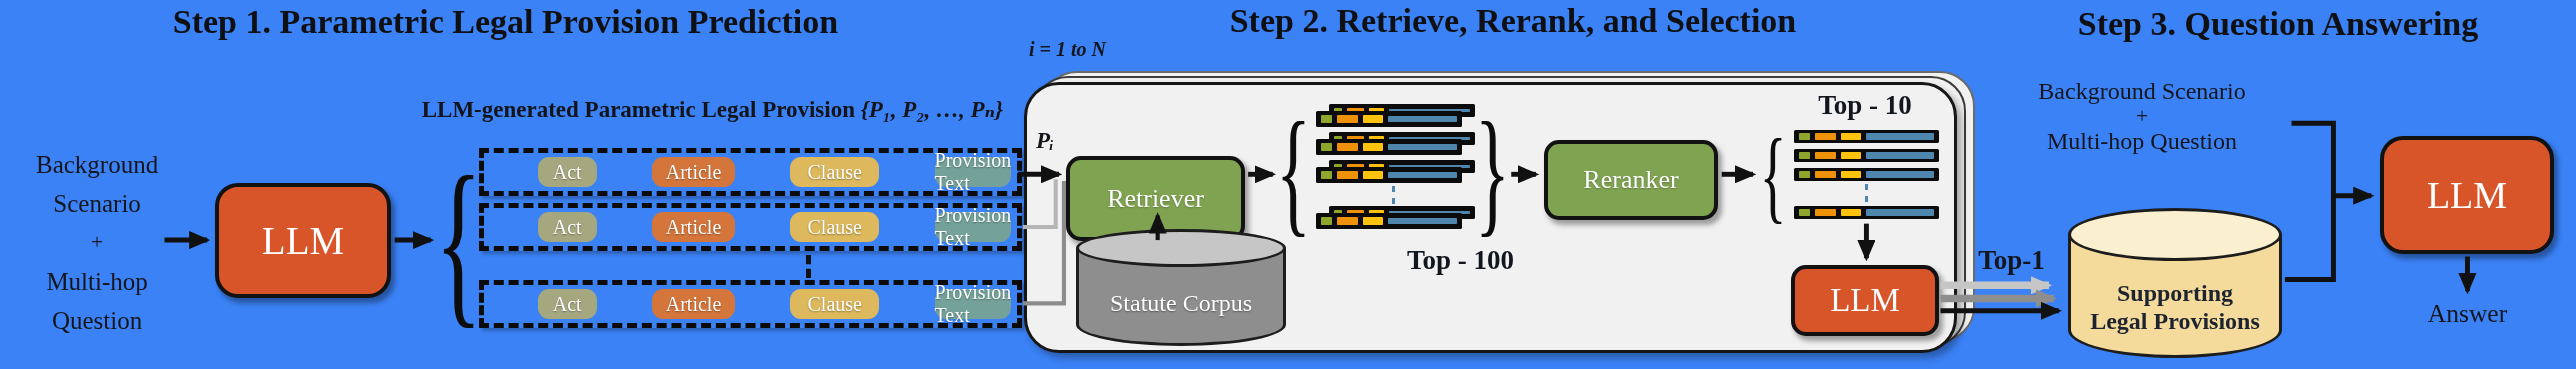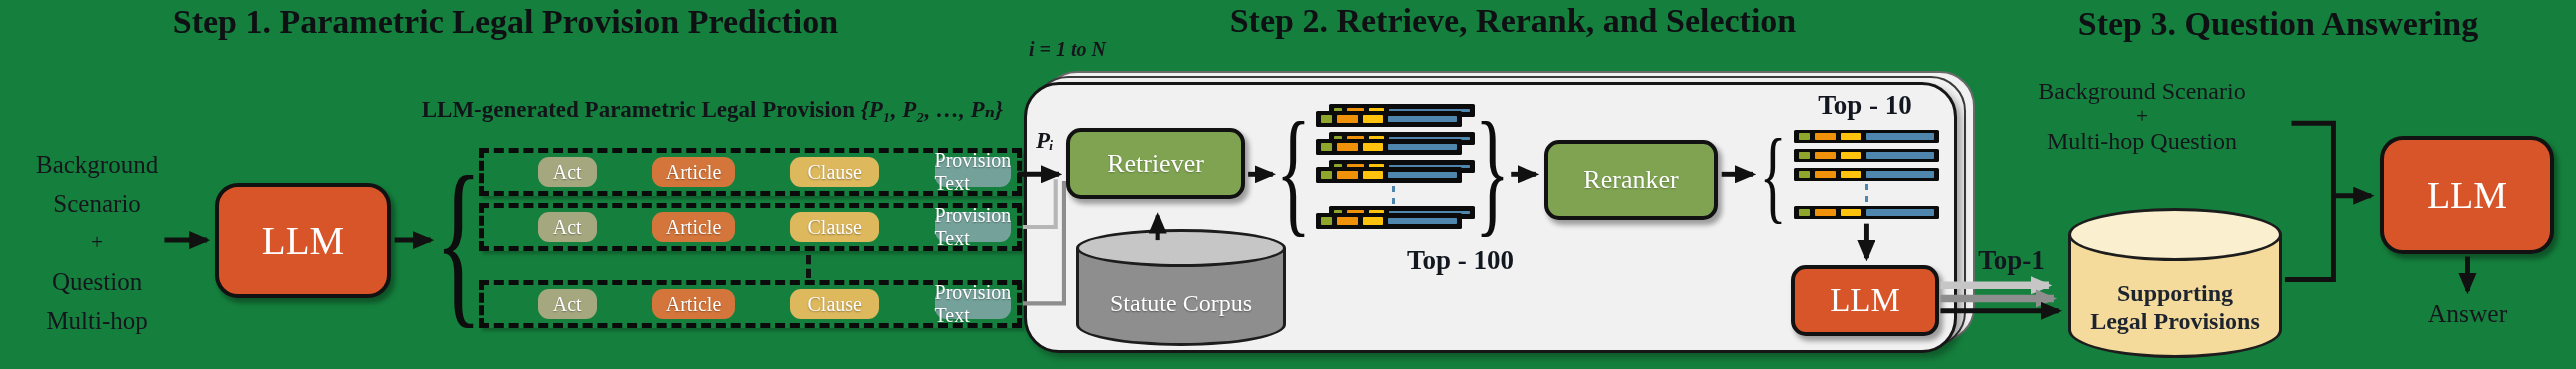--- a/index.html
+++ b/index.html
@@ -1,16 +1,16 @@
 <!DOCTYPE html>
 <html style="font-size:13px"><head>
 <meta charset="utf-8">
 <style>
   html,body{margin:0;padding:0;background:#ffffff;}
-  #canvas{position:relative;width:2576px;height:370px;background:#15803d;overflow:hidden;
+  #canvas{position:relative;width:2576px;height:370px;background:#3b82f6;overflow:hidden;
           font-family:"Liberation Serif","DejaVu Serif",serif;color:#101114;}
   .abs{position:absolute;}
   .title{font-weight:bold;font-size:34px;line-height:1.05;text-align:center;color:#0e1013;}
   .box{display:flex;align-items:center;justify-content:center;color:#ffffff;
        border:4.1px solid #121212;box-sizing:border-box;
        box-shadow:3.3px 4.1px 5px rgba(0,0,0,0.35);}
   .orange{background:#D8552A;}
   .green{background:#7FA351;}
   .rounded-lg{border-radius:23px;}
   .rounded-md{border-radius:15px;}
@@ -85,22 +85,22 @@
 <div id="canvas">
 
   <div class="abs title" style="left:49px;top:4.1px;width:913px;">Step 1. Parametric Legal Provision Prediction</div>
   <div class="abs title" style="left:1135px;top:3.3px;width:756px;">Step 2. Retrieve, Rerank, and Selection</div>
   <div class="abs title" style="left:2019px;top:5.8px;width:518px;">Step 3. Question Answering</div>
 
   <div class="abs multiline" style="left:1.6px;top:145px;width:191px;">
     <div>Background</div>
     <div>Scenario</div>
     <div class="plus">+</div>
+    <div>Multi-hop</div>
     <div>Question</div>
-    <div>Multi-hop</div>
   </div>
 
   <div class="abs box orange rounded-lg" style="left:215px;top:183px;width:176px;height:115px;font-size:39px;">
     <span>LLM</span>
   </div>
 
   <div class="abs" style="left:321px;top:95px;width:682px;text-align:right;font-size:23px;font-weight:bold;color:#12141a;">
     <span>LLM-generated Parametric Legal Provision</span>
     <span class="math">{P₁, P₂, …, Pₙ}</span>
   </div>
@@ -127,21 +127,21 @@
     <div class="seg seg-prov">Provision Text</div>
   </div>
 
   <div class="abs stack-layer l3" style="left:1042px;top:71px;width:933px;height:271px;"></div>
   <div class="abs stack-layer l2" style="left:1033px;top:76px;width:933px;height:271px;"></div>
   <div class="abs stack-layer lmain" style="left:1024px;top:82px;width:933px;height:271px;"></div>
 
   <div class="abs" style="left:1029px;top:38px;font-size:20px;font-style:italic;font-weight:bold;color:#14161c;">i = 1 to N</div>
   <div class="abs math" style="left:1036px;top:128px;font-size:23px;color:#14161c;">Pᵢ</div>
 
-  <div class="abs box green rounded-md" style="left:1066px;top:128px;width:179px;height:71px;font-size:26px;">
+  <div class="abs box green rounded-md" style="left:1066px;top:156px;width:179px;height:85px;font-size:26px;">
     <span class="serif-white">Retriever</span>
   </div>
 
   <div class="abs cyl statute" style="left:1054px;top:229px;width:210px;height:117px;margin-left:22px;">
     <div class="cyl-body">
       <div class="cyl-label">Statute Corpus</div>
     </div>
     <div class="cyl-top"></div>
   </div>
 

